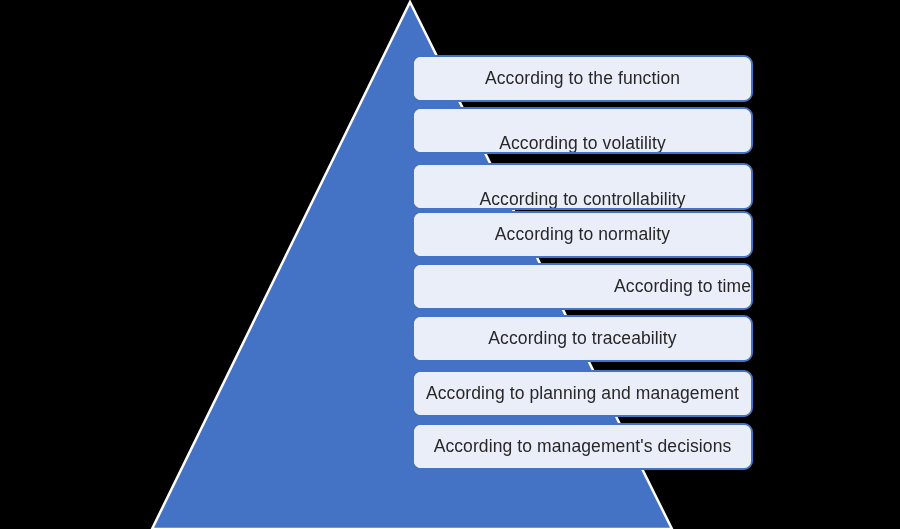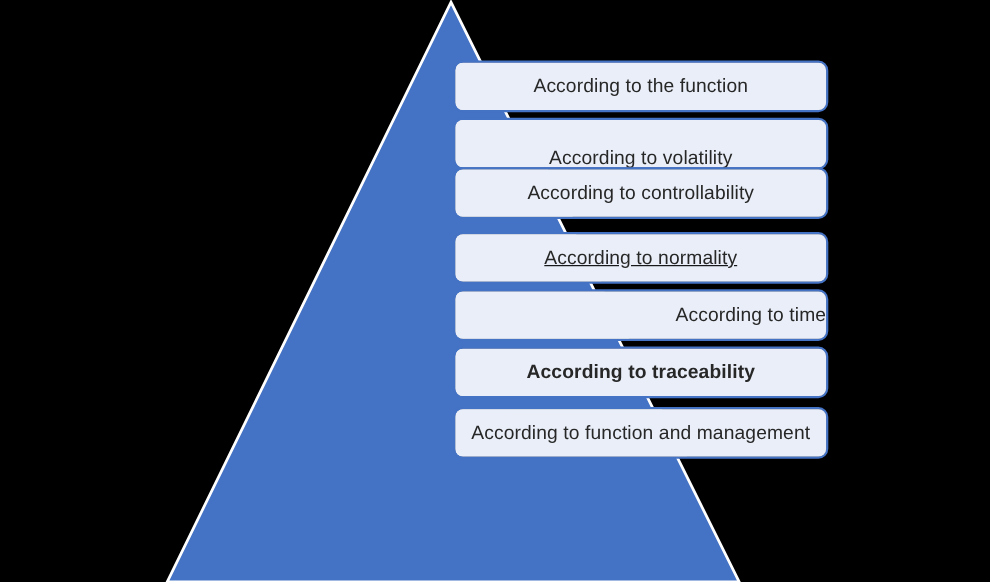--- a/index.html
+++ b/index.html
@@ -37,21 +37,21 @@
     left: 412px;
     width: 341px;
     height: 47px;
     box-sizing: border-box;
     border: 2px solid #4472C4;
     border-radius: 9px;
     overflow: hidden;
     display: flex;
     align-items: center;
     justify-content: center;
-    background: #a3a3a3;
+    background: #eab308;
   }
   .box-tint {
     position: absolute;
     left: 0;
     top: 0;
     width: 100%;
     height: 100%;
     background: #E9EEF8;
     pointer-events: none;
   }
@@ -89,50 +89,56 @@
       <span class="box-label">According to the function</span>
     </div>
 
     <div class="pyramid-box" style="top:107px;align-items:flex-end;">
       <svg class="box-tint" viewBox="0 0 341 47" preserveAspectRatio="none" aria-hidden="true">
         <polygon points="0,0 59,0 82,47 0,47" fill="#E9EEF8"></polygon>
       </svg>
       <span class="box-label">According to volatility</span>
     </div>
 
-    <div class="pyramid-box" style="top:152px;">
+    <div class="pyramid-box" style="top:163px;align-items:flex-end;">
       <svg class="box-tint" viewBox="0 0 341 47" preserveAspectRatio="none" aria-hidden="true">
         <polygon points="0,0 85,0 108,47 0,47" fill="#E9EEF8"></polygon>
       </svg>
       <span class="box-label">According to controllability</span>
     </div>
 
-    <div class="pyramid-box" style="top:211px;text-decoration:underline;">
+    <div class="pyramid-box" style="top:211px;">
       <svg class="box-tint" viewBox="0 0 341 47" preserveAspectRatio="none" aria-hidden="true">
         <polygon points="0,0 111,0 134,47 0,47" fill="#E9EEF8"></polygon>
       </svg>
       <span class="box-label">According to normality</span>
     </div>
 
     <div class="pyramid-box" style="top:263px;justify-content:flex-end;">
       <svg class="box-tint" viewBox="0 0 341 47" preserveAspectRatio="none" aria-hidden="true">
         <polygon points="0,0 137,0 160,47 0,47" fill="#E9EEF8"></polygon>
       </svg>
       <span class="box-label">According to time</span>
     </div>
 
-    <div class="pyramid-box" style="top:315px;font-weight:bold;">
+    <div class="pyramid-box" style="top:315px;">
       <svg class="box-tint" viewBox="0 0 341 47" preserveAspectRatio="none" aria-hidden="true">
         <polygon points="0,0 163,0 186,47 0,47" fill="#E9EEF8"></polygon>
       </svg>
       <span class="box-label">According to traceability</span>
     </div>
 
     <div class="pyramid-box" style="top:370px;">
       <svg class="box-tint" viewBox="0 0 341 47" preserveAspectRatio="none" aria-hidden="true">
         <polygon points="0,0 190,0 213,47 0,47" fill="#E9EEF8"></polygon>
       </svg>
-      <span class="box-label">According to function and management</span>
+      <span class="box-label">According to planning and management</span>
     </div>
 
+    <div class="pyramid-box" style="top:423px;">
+      <svg class="box-tint" viewBox="0 0 341 47" preserveAspectRatio="none" aria-hidden="true">
+        <polygon points="0,0 217,0 240,47 0,47" fill="#E9EEF8"></polygon>
+      </svg>
+      <span class="box-label">According to management's decisions</span>
+    </div>
 
   </div>
 </div>
 
 </body></html>

